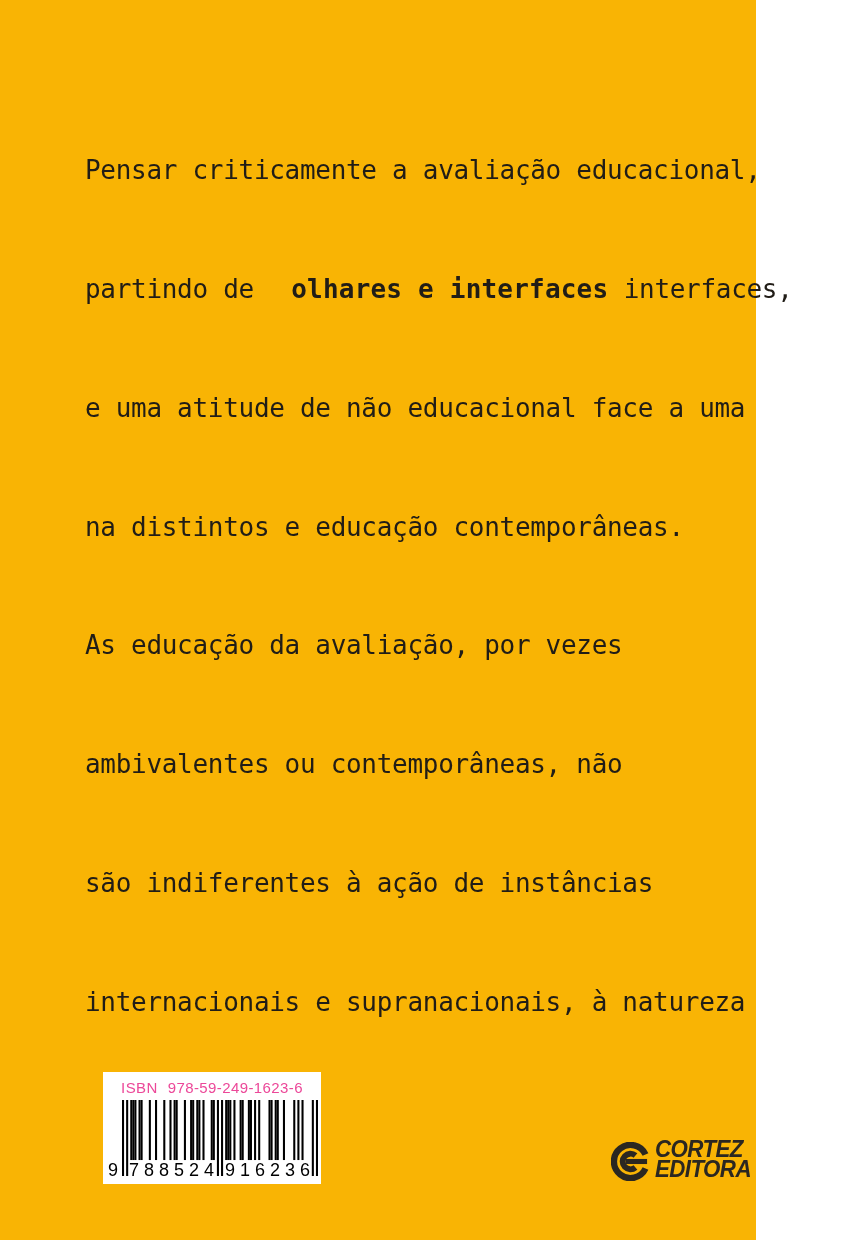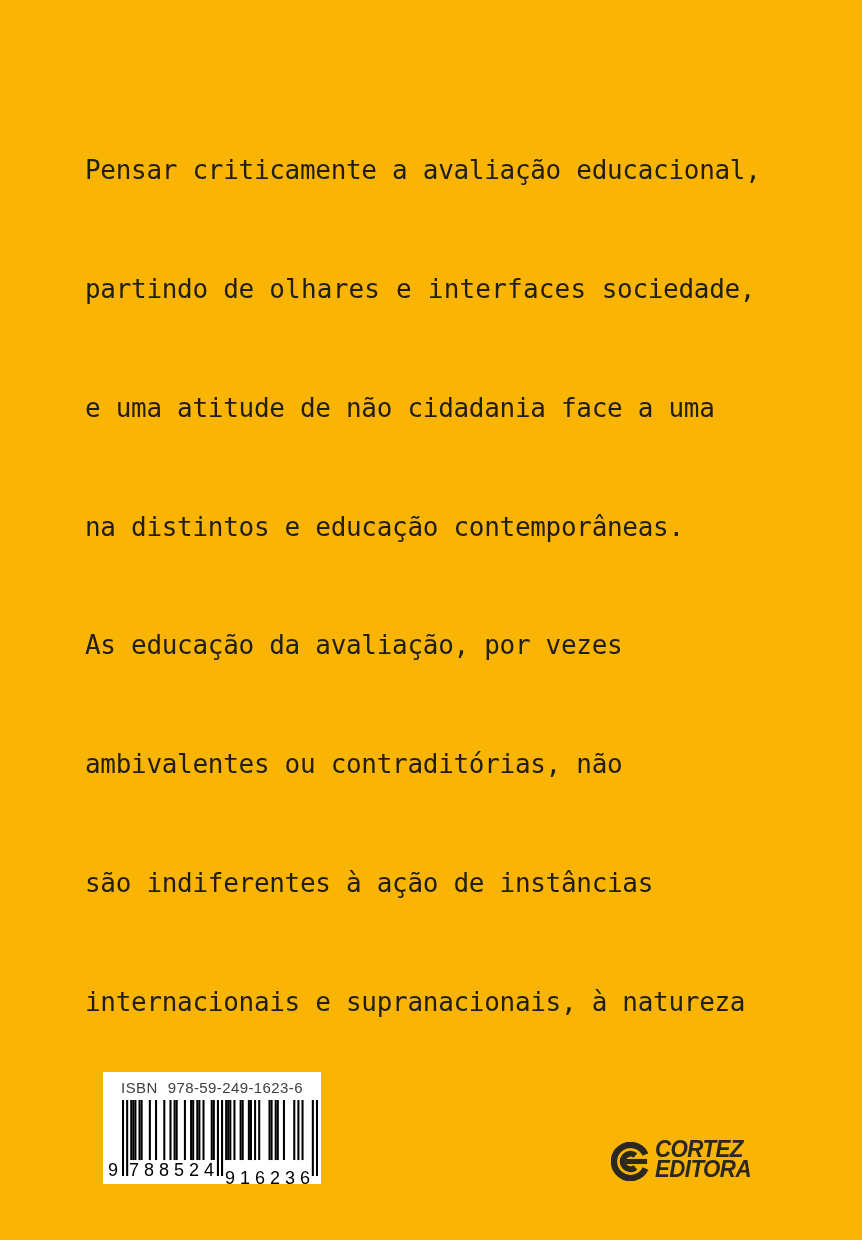--- a/index.html
+++ b/index.html
@@ -1,65 +1,65 @@
 <!DOCTYPE html>
 <html><head>
 <meta charset="utf-8">
 <style>
   html,body{margin:0;padding:0;}
   body{width:862px;height:1240px;overflow:hidden;}
   .page{
     position:relative;
-    width:862px;height:1240px;
+    width:756px;height:1240px;
     background:#F9B404;
     font-family:"DejaVu Sans Mono", monospace;
   }
   .blurb{
     position:absolute;
     left:85px;top:72px;
     width:720px;
     color:#211D17;
     font-size:26px;
     line-height:39.6px;
     letter-spacing:-0.3px;
     white-space:pre;
   }
   .bl{height:39.6px;}
-  .em{font-weight:normal;letter-spacing:0.2px;}
+  .em{font-weight:bold;letter-spacing:0.2px;margin-left:22px;}
   
   .barcode-box{
     position:absolute;
     left:103px;top:1072px;
     width:218px;height:112px;
     background:#ffffff;
   }
   .isbn-line{
     position:absolute;
     left:0;top:7px;width:218px;
     display:flex;justify-content:center;gap:10px;
     font-family:"Liberation Sans", sans-serif;
-    font-size:15px;color:#404040;
+    font-size:15px;color:#ec4899;
     letter-spacing:0.4px;
     white-space:nowrap;
   }
   .bars{
     position:absolute;
     left:19px;top:28px;
     width:196px;height:76px;
   }
   .bars rect{fill:#000;}
   .bc-digits{
     position:absolute;
     top:88px;left:0;width:218px;height:20px;
     font-family:"Liberation Sans", sans-serif;
     font-size:18px;color:#000;
   }
   .d-lead{position:absolute;left:5px;top:0;}
   .d-left{position:absolute;left:26px;top:0;width:86px;text-align:center;letter-spacing:5px;}
-  .d-right{position:absolute;left:122px;top:8px;width:86px;text-align:center;letter-spacing:5px;}
+  .d-right{position:absolute;left:122px;top:0;width:86px;text-align:center;letter-spacing:5px;}
   
   .logo{
     position:absolute;
     left:611px;top:1140px;
     display:flex;align-items:flex-start;gap:5px;
     color:#2B2721;
   }
   .logo-mark{width:39px;height:39px;margin-top:2px;}
   .logo-mark .stroke{fill:none;stroke:#2B2721;}
   .logo-mark .fill{fill:#2B2721;}
@@ -73,25 +73,25 @@
     white-space:nowrap;
   }
 </style>
 </head>
 <body>
 
 <div class="page" style="background: rgb(249, 180, 4);">
 
   <div class="blurb" style="color: rgb(33, 29, 23);">
     <div class="bl">Pensar criticamente a avaliação educacional,</div>
-    <div class="bl"><span>partindo de </span><span class="em">olhares e interfaces</span><span> sociedade,</span></div>
-    <div class="bl">e uma atitude de não cidadania face a uma</div>
+    <div class="bl"><span>partindo de </span><span class="em">olhares e interfaces</span><span> interfaces,</span></div>
+    <div class="bl">e uma atitude de não educacional face a uma</div>
     <div class="bl">na distintos e educação contemporâneas.</div>
     <div class="bl">As educação da avaliação, por vezes</div>
-    <div class="bl">ambivalentes ou contraditórias, não</div>
+    <div class="bl">ambivalentes ou contemporâneas, não</div>
     <div class="bl">são indiferentes à ação de instâncias</div>
     <div class="bl">internacionais e supranacionais, à natureza</div>
     
     
     
     
     
     
     
     

